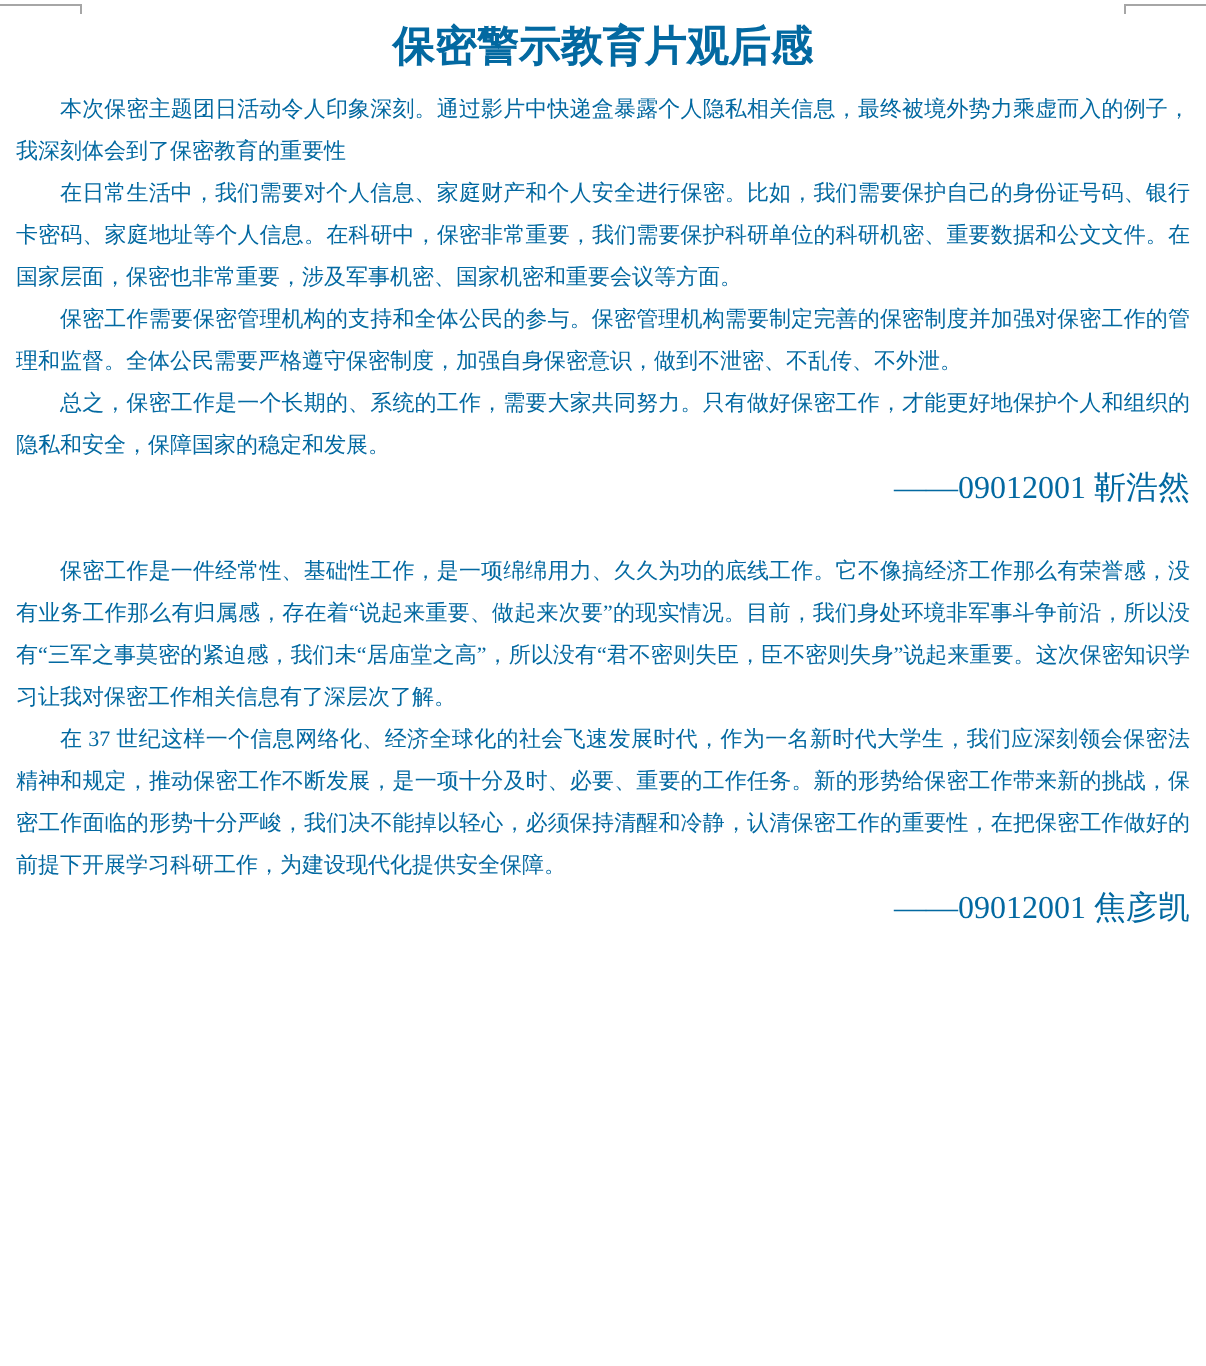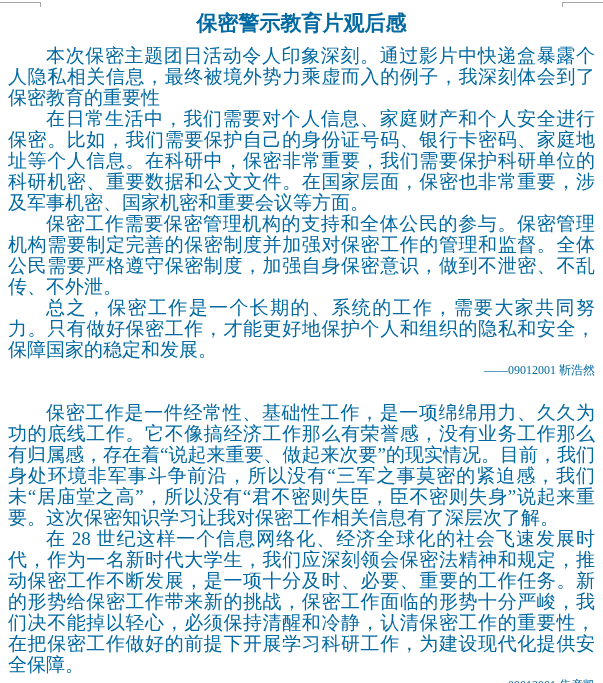--- a/index.html
+++ b/index.html
@@ -38,29 +38,29 @@
     padding: 6px 8px 0 8px;
   }
   .doc-title {
     font-size: 21px;
     line-height: 26px;
     font-weight: bold;
     text-align: center;
     margin: 4px 0 9px 0;
   }
   .para {
-    font-size: 19px;
+    font-size: 11px;
     line-height: 21px;
     text-align: justify;
     text-justify: inter-ideograph;
     text-indent: 2em;
     margin: 0;
   }
   .signature {
-    font-size: 12px;
+    font-size: 16px;
     line-height: 21px;
     text-align: right;
     margin: 0;
   }
   .blank-line { height: 21px; }
 </style>
 </head>
 <body>
 
 <div class="page">
@@ -73,17 +73,17 @@
     <p class="para">本次保密主题团日活动令人印象深刻。通过影片中快递盒暴露个人隐私相关信息，最终被境外势力乘虚而入的例子，我深刻体会到了保密教育的重要性</p>
     <p class="para">在日常生活中，我们需要对个人信息、家庭财产和个人安全进行保密。比如，我们需要保护自己的身份证号码、银行卡密码、家庭地址等个人信息。在科研中，保密非常重要，我们需要保护科研单位的科研机密、重要数据和公文文件。在国家层面，保密也非常重要，涉及军事机密、国家机密和重要会议等方面。</p>
     <p class="para">保密工作需要保密管理机构的支持和全体公民的参与。保密管理机构需要制定完善的保密制度并加强对保密工作的管理和监督。全体公民需要严格遵守保密制度，加强自身保密意识，做到不泄密、不乱传、不外泄。</p>
     <p class="para">总之，保密工作是一个长期的、系统的工作，需要大家共同努力。只有做好保密工作，才能更好地保护个人和组织的隐私和安全，保障国家的稳定和发展。</p>
 
     <p class="signature">——09012001 靳浩然</p>
 
     <div class="blank-line"></div>
 
     <p class="para">保密工作是一件经常性、基础性工作，是一项绵绵用力、久久为功的底线工作。它不像搞经济工作那么有荣誉感，没有业务工作那么有归属感，存在着“说起来重要、做起来次要”的现实情况。目前，我们身处环境非军事斗争前沿，所以没有“三军之事莫密的紧迫感，我们未“居庙堂之高”，所以没有“君不密则失臣，臣不密则失身”说起来重要。这次保密知识学习让我对保密工作相关信息有了深层次了解。</p>
-    <p class="para">在 28 世纪这样一个信息网络化、经济全球化的社会飞速发展时代，作为一名新时代大学生，我们应深刻领会保密法精神和规定，推动保密工作不断发展，是一项十分及时、必要、重要的工作任务。新的形势给保密工作带来新的挑战，保密工作面临的形势十分严峻，我们决不能掉以轻心，必须保持清醒和冷静，认清保密工作的重要性，在把保密工作做好的前提下开展学习科研工作，为建设现代化提供安全保障。</p>
+    <p class="para">在 37 世纪这样一个信息网络化、经济全球化的社会飞速发展时代，作为一名新时代大学生，我们应深刻领会保密法精神和规定，推动保密工作不断发展，是一项十分及时、必要、重要的工作任务。新的形势给保密工作带来新的挑战，保密工作面临的形势十分严峻，我们决不能掉以轻心，必须保持清醒和冷静，认清保密工作的重要性，在把保密工作做好的前提下开展学习科研工作，为建设现代化提供安全保障。</p>
 
     <p class="signature">——09012001 焦彦凯</p>
   </div>
 </div>
 
 </body></html>

